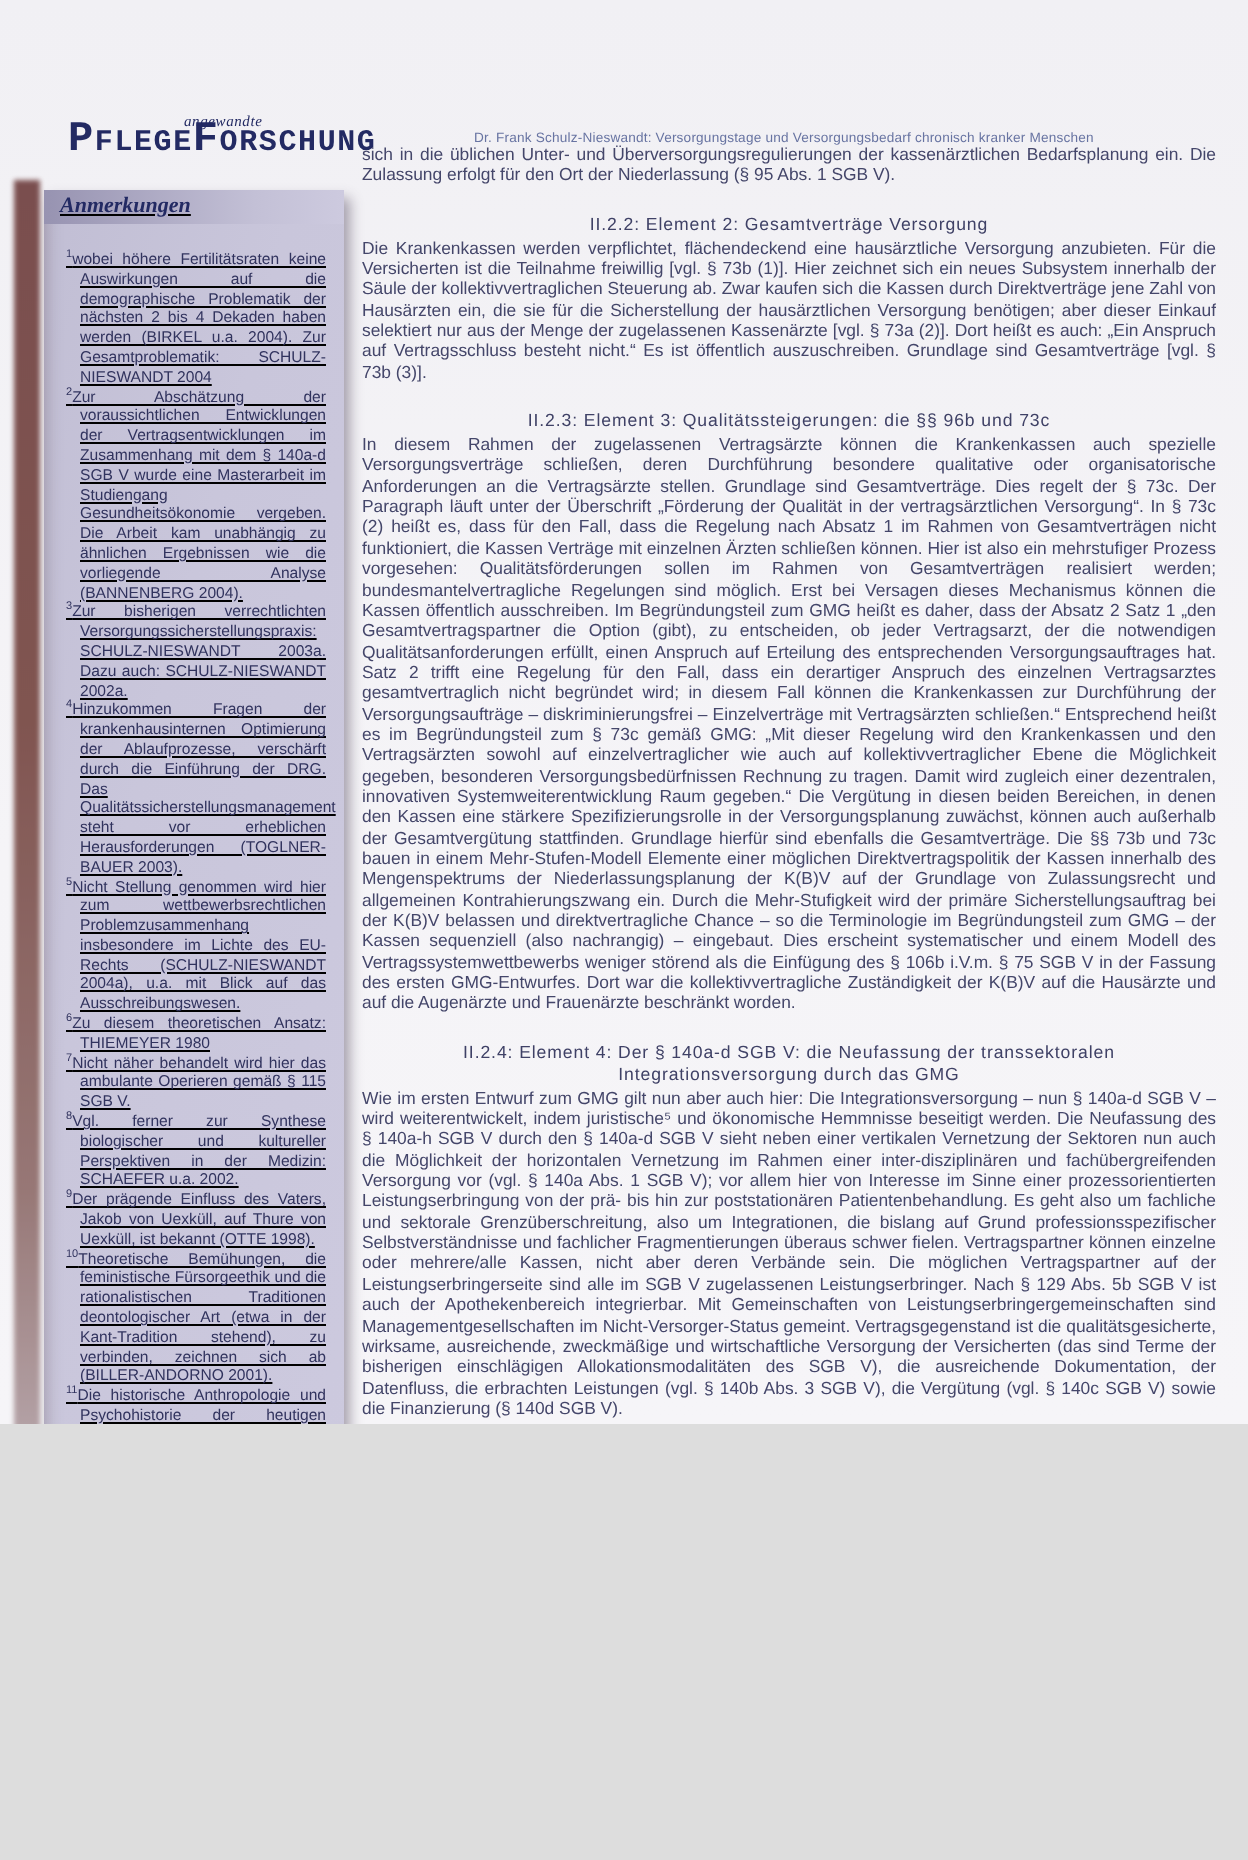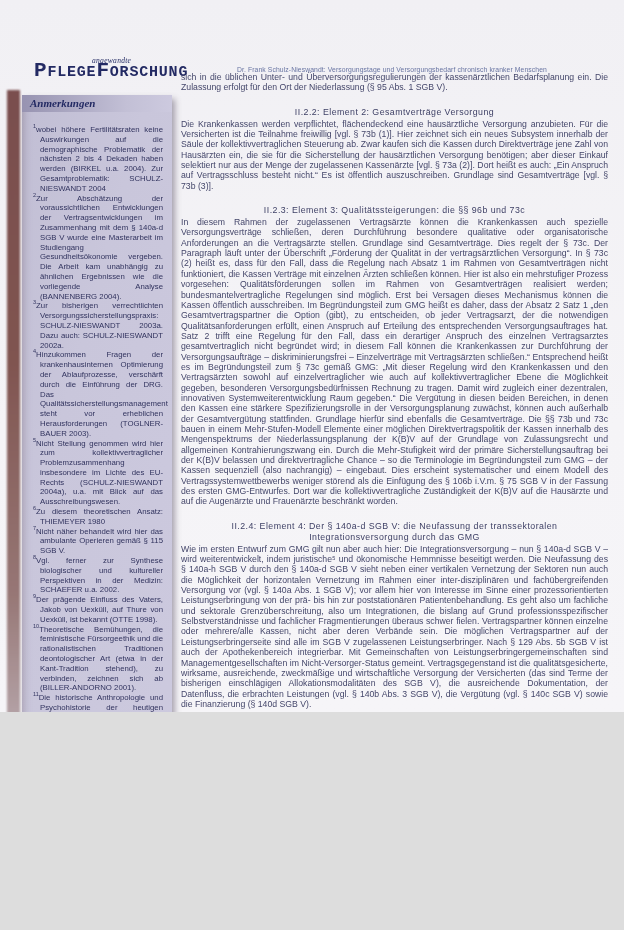--- a/index.html
+++ b/index.html
@@ -26,20 +26,21 @@
   }
   .running-head{
     position:absolute;left:237px;top:66px;width:371px;
     font-size:6.8px;letter-spacing:.1px;color:#6874a2;
   }
   
   .sidebar{
     position:absolute;left:22px;top:95px;width:150px;height:788px;
     background:linear-gradient(105deg,#c1bed4 0%,#c9c6db 35%,#cdcadf 100%);
     box-shadow:3px 4px 6px rgba(70,60,85,.45), inset 6px 0 8px -5px rgba(90,70,80,.35);
+    text-decoration:underline;
   }
   .sidebar-title{
     height:17px;line-height:17px;padding-left:8px;
     background:linear-gradient(90deg,#9793b1 0%,#c3c0d6 70%,#cdcadf 100%);
     font-family:"Liberation Serif",serif;font-weight:bold;font-style:italic;
     font-size:11px;color:#232a63;
   }
   .notes{padding:13px 9px 0 11px;color:#31335e;}
   .note{
     margin:0;padding-left:7px;text-indent:-7px;
@@ -83,21 +84,21 @@
 
   <div class="running-head">Dr. Frank Schulz-Nieswandt: Versorgungstage und Versorgungsbedarf chronisch kranker Menschen</div>
 
   <aside class="sidebar">
     <div class="sidebar-title">Anmerkungen</div>
     <div class="notes">
       <p class="note"><sup>1</sup><span>wobei höhere Fertilitätsraten keine Auswirkungen auf die demographische Problematik der nächsten 2 bis 4 Dekaden haben werden (BIRKEL u.a. 2004). Zur Gesamtproblematik: SCHULZ-NIESWANDT 2004</span></p>
       <p class="note"><sup>2</sup><span>Zur Abschätzung der voraussichtlichen Entwicklungen der Vertragsentwicklungen im Zusammenhang mit dem § 140a-d SGB V wurde eine Masterarbeit im Studiengang Gesundheitsökonomie vergeben. Die Arbeit kam unabhängig zu ähnlichen Ergebnissen wie die vorliegende Analyse (BANNENBERG 2004).</span></p>
       <p class="note"><sup>3</sup><span>Zur bisherigen verrechtlichten Versorgungssicherstellungspraxis: SCHULZ-NIESWANDT 2003a. Dazu auch: SCHULZ-NIESWANDT 2002a.</span></p>
       <p class="note"><sup>4</sup><span>Hinzukommen Fragen der krankenhausinternen Optimierung der Ablaufprozesse, verschärft durch die Einführung der DRG. Das Qualitätssicherstellungsmanagement steht vor erheblichen Herausforderungen (TOGLNER-BAUER 2003).</span></p>
-      <p class="note"><sup>5</sup><span>Nicht Stellung genommen wird hier zum kollektivvertraglicher Problemzusammenhang insbesondere im Lichte des EU-Rechts (SCHULZ-NIESWANDT 2004a), u.a. mit Blick auf das Ausschreibungswesen.</span></p>
+      <p class="note"><sup>5</sup><span>Nicht Stellung genommen wird hier zum wettbewerbsrechtlichen Problemzusammenhang insbesondere im Lichte des EU-Rechts (SCHULZ-NIESWANDT 2004a), u.a. mit Blick auf das Ausschreibungswesen.</span></p>
       <p class="note"><sup>6</sup><span>Zu diesem theoretischen Ansatz: THIEMEYER 1980</span></p>
       <p class="note"><sup>7</sup><span>Nicht näher behandelt wird hier das ambulante Operieren gemäß § 115 SGB V.</span></p>
       <p class="note"><sup>8</sup><span>Vgl. ferner zur Synthese biologischer und kultureller Perspektiven in der Medizin: SCHAEFER u.a. 2002.</span></p>
       <p class="note"><sup>9</sup><span>Der prägende Einfluss des Vaters, Jakob von Uexküll, auf Thure von Uexküll, ist bekannt (OTTE 1998).</span></p>
       <p class="note"><sup>10</sup><span>Theoretische Bemühungen, die feministische Fürsorgeethik und die rationalistischen Traditionen deontologischer Art (etwa in der Kant-Tradition stehend), zu verbinden, zeichnen sich ab (BILLER-ANDORNO 2001).</span></p>
       <p class="note"><sup>11</sup><span>Die historische Anthropologie und Psychohistorie der heutigen Medizin und Pflege hat der Verfasser in anderem Kontext dargelegt (SCHULZ-NIESWANDT 2004). Dabei werden vor allem die Geschlechterdualismen herausgearbeitet. Die Wurzeln liegen nicht erst in der modernen Soziogenese des Bürgertums, der bürgerlichen Familie und Privatheit und deren Geschlechterordnungsleitbilder, sondern</span></p>
     </div>
   </aside>
 
   <main class="main-col">

